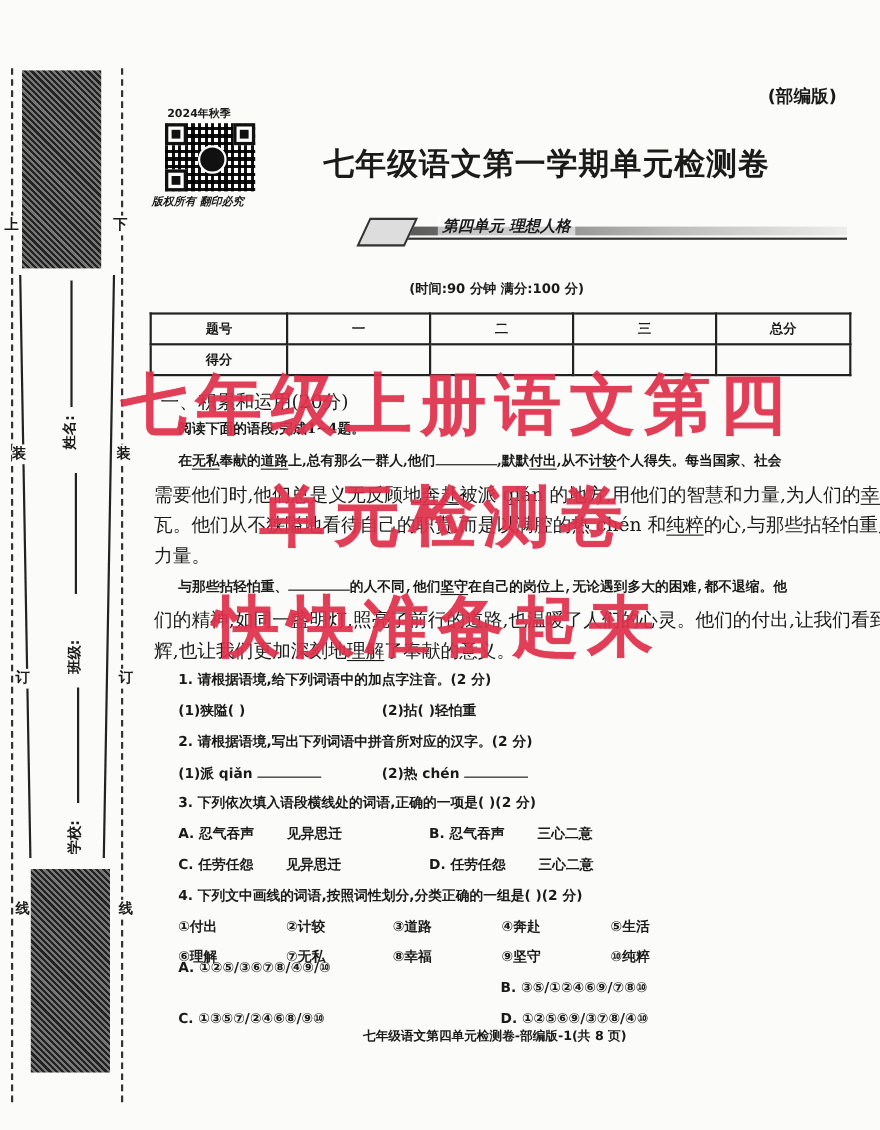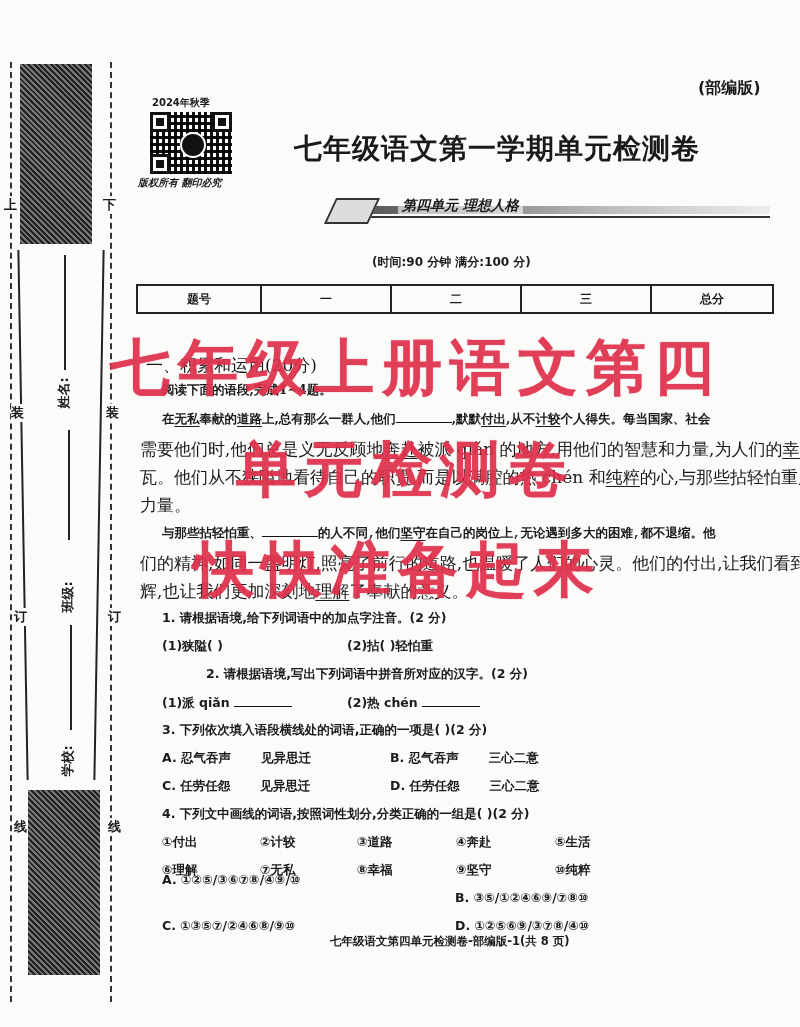--- a/index.html
+++ b/index.html
@@ -97,20 +97,27 @@
 
 <table class="score">
   <tbody>
       <tr>
     <td style="width:120px;">题号</td>
     <td style="width:126px;">一</td>
     <td style="width:126px;">二</td>
     <td style="width:126px;">三</td>
     <td>总分</td>
   </tr>
+  <tr>
+    <td>得分</td>
+    <td></td>
+    <td></td>
+    <td></td>
+    <td></td>
+  </tr>
 </tbody>
   </table>
 
 <div class="line" style="top:354px;left:146px;">一、积累和运用(20分)</div>
 <div class="p" style="top:382px;">阅读下面的语段,完成1~4题。</div>
 
 <div>
   <div class="p" style="top:410px;">
     <span>在</span><span class="u">无私</span><span>奉献的</span><span class="u">道路</span><span>上,总有那么一群人,他们</span><span class="blank"></span><span>,默默</span><span class="u">付出</span><span>,从不</span><span class="u">计较</span><span>个人得失。每当国家、社会</span>
   </div>
@@ -130,21 +137,21 @@
   <div class="line" style="top:552px;">们的精神,如同一盏明灯,照亮了前行的道路,也温暖了人们的心灵。他们的付出,让我们看到了人性的光</div>
   <div class="line" style="top:580px;">
     <span>辉,也让我们更加深刻地</span><span class="u">理解</span><span>了奉献的意义。</span>
   </div>
 </div>
 
 <div class="q" style="top:610px;">1. 请根据语境,给下列词语中的加点字注音。(2 分)</div>
 <div class="q" style="top:638px;">(1)狭隘(          )</div>
 <div class="q" style="top:638px;left:347px;">(2)拈(          )轻怕重</div>
 
-<div class="q" style="top:666px;margin-left:44px;">2. 请根据语境,写出下列词语中拼音所对应的汉字。(2 分)</div>
+<div class="q" style="top:666px;">2. 请根据语境,写出下列词语中拼音所对应的汉字。(2 分)</div>
 <div class="q" style="top:694px;">
   <span>(1)派 qiǎn</span> <span class="blank" style="width:58px;"></span>
 </div>
 <div class="q" style="top:694px;left:347px;">
   <span>(2)热 chén</span> <span class="blank" style="width:58px;"></span>
 </div>
 
 <div class="q" style="top:722px;">3. 下列依次填入语段横线处的词语,正确的一项是(      )(2 分)</div>
 <div class="q" style="top:750px;"><span>A. 忍气吞声</span><span style="margin-left:30px;">见异思迁</span></div>
 <div class="q" style="top:750px;left:390px;"><span>B. 忍气吞声</span><span style="margin-left:30px;">三心二意</span></div>

